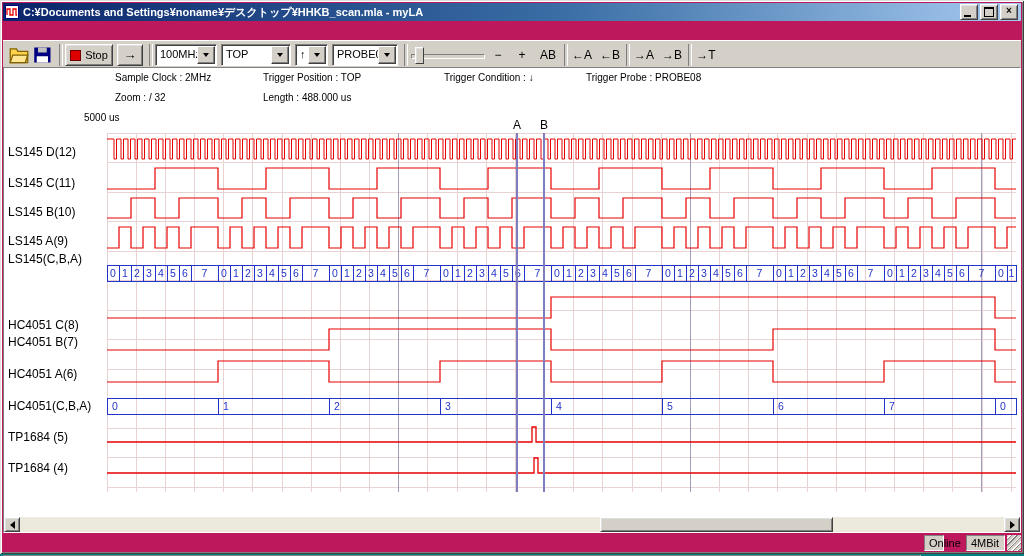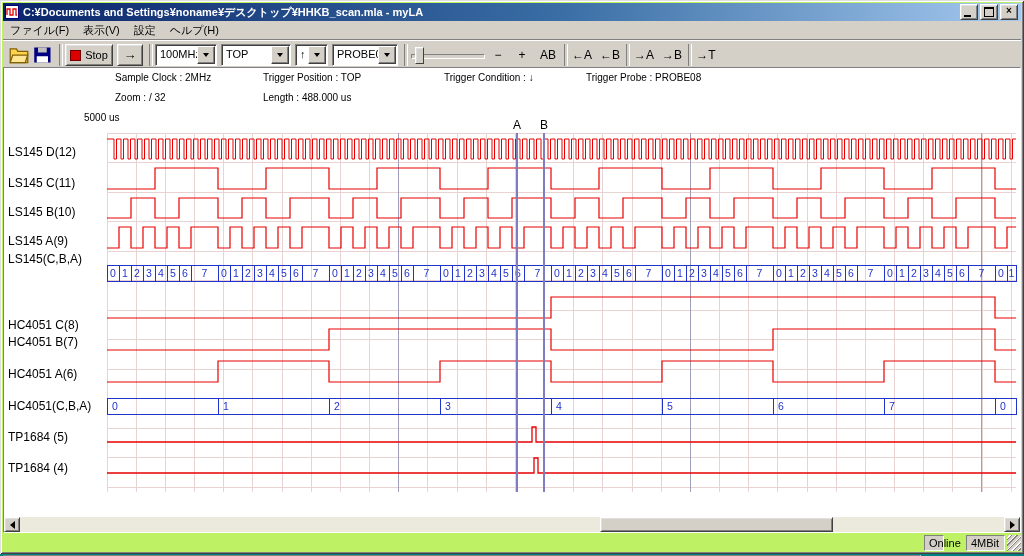--- a/index.html
+++ b/index.html
@@ -1,19 +1,19 @@
 <!DOCTYPE html>
 <html><head>
 <meta charset="utf-8">
 <style>
   html,body{margin:0;padding:0;}
   body{width:1024px;height:556px;background:#008080;overflow:hidden;
        font-family:"Liberation Sans",sans-serif;-webkit-font-smoothing:none;}
   .abs{position:absolute;}
-  #window{position:absolute;left:0;top:0;width:1024px;height:554px;background:#bef264;
+  #window{position:absolute;left:0;top:0;width:1024px;height:554px;background:#be185d;
     box-shadow:inset 1px 1px 0 #dfdfdf, inset -1px -1px 0 #404040, inset 2px 2px 0 #fff, inset -2px -2px 0 #808080;}
   
   #titlebar{left:3px;top:3px;width:1018px;height:18px;
     background:linear-gradient(to right,#0a246a,#3a6ea5 55%,#a6caf0);display:flex;align-items:center;}
   #title-text{color:#fff;font-size:11px;font-weight:bold;margin-left:4px;white-space:nowrap;
     overflow:hidden;flex:1;}
   .capbtn{width:16px;height:14px;background:#d4d0c8;border:1px solid;border-color:#fff #404040 #404040 #fff;
     box-shadow:inset 1px 1px 0 #dfdfdf, inset -1px -1px 0 #808080;position:relative;margin-right:2px;
     font-size:10px;font-weight:bold;text-align:center;line-height:12px;color:#000;}
   .ico-min{position:absolute;left:3px;bottom:2px;width:7px;height:2px;background:#000;}
@@ -76,26 +76,20 @@
     <span id="title-text">C:¥Documents and Settings¥noname¥デスクトップ¥HHKB_scan.mla - myLA</span>
     <span class="capbtn">
         <span class="ico-min"></span>
       </span>
     <span class="capbtn">
         <span class="ico-max"></span>
       </span>
     <span class="capbtn" style="margin-right:3px;">×</span>
   </div>
 
-  <div id="menubar" class="abs">
-    <span class="menu-item">ファイル(F)</span>
-    <span class="menu-item">表示(V)</span>
-    <span class="menu-item">設定</span>
-    <span class="menu-item">ヘルプ(H)</span>
-  </div>
 
   <div id="toolbar" class="abs">
     <svg class="tb" style="left:6px;width:20px;" viewBox="0 0 16 14">
       <path d="M1 2 h5 l1 2 h8 v9 h-14 z" fill="#ffd24d" stroke="#806000"></path>
       <path d="M3 7 h12 l-2 6 h-12 z" fill="#ffe694" stroke="#806000"></path>
     </svg>
     <svg class="tb" style="left:30px;width:20px;" viewBox="0 0 16 14">
       <rect x="1" y="1" width="13" height="12" fill="#000080"></rect>
       <rect x="4" y="1" width="7" height="4" fill="#c0c0c0"></rect>
       <rect x="3" y="8" width="9" height="5" fill="#ffffff"></rect>

